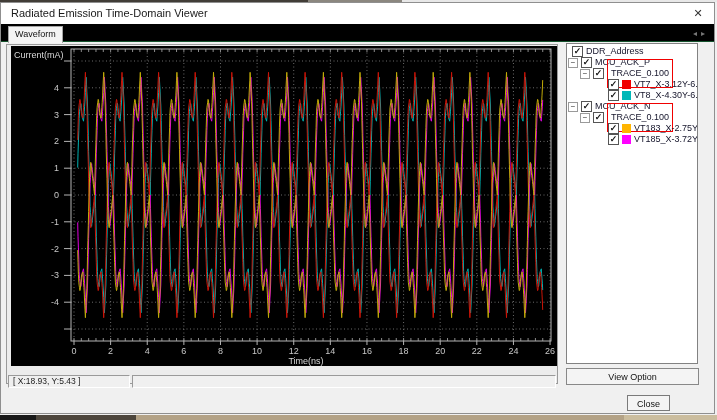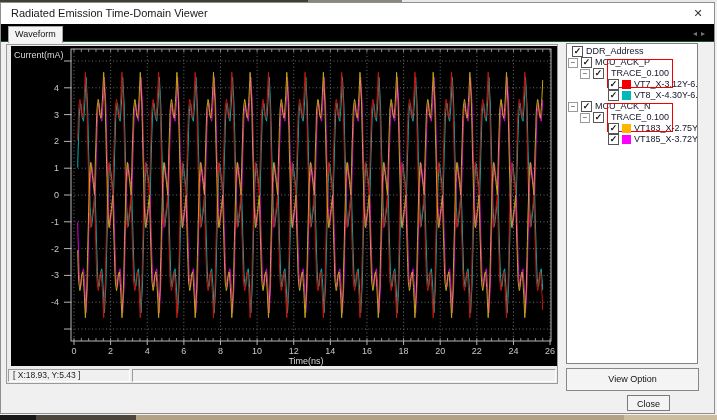--- a/index.html
+++ b/index.html
@@ -17,40 +17,40 @@
   .tabstrip{position:absolute;left:0;top:21px;right:0;height:18px;background:#000000;border-bottom:1px solid #14532d;box-sizing:border-box;padding-left:40px;}
   .tab{position:absolute;left:7px;top:2px;height:16px;padding:0 6px;background:#f4f4f4;
        border:1px solid #a5a5a5;border-bottom:none;font-size:9px;line-height:15px;color:#111;z-index:2;}
   .tab-scrollers{position:absolute;right:5px;top:5px;font-size:8px;color:#777;letter-spacing:4px;}
   .content{position:absolute;left:0;top:39px;right:0;bottom:0;background:#f0f0f0;}
 
   
   .chart-panel{position:absolute;left:5px;top:2px;width:552px;height:340px;background:#ececec;
                border:1px solid #9a9a9a;box-sizing:border-box;}
   .canvas{position:absolute;left:4px;top:1px;width:546px;height:320px;background:#000;}
-  .statusbar{position:absolute;left:1px;top:324px;height:24px;right:1px;display:flex;gap:2px;}
+  .statusbar{position:absolute;left:1px;top:324px;height:24px;right:1px;display:flex;gap:2px;align-items:center;}
   .status-seg{height:11px;border:1px solid;border-color:#9a9a9a #fff #fff #9a9a9a;background:#f0f0f0;
               font-size:8.5px;line-height:11px;color:#222;padding:0 4px;box-sizing:content-box;white-space:nowrap;overflow:hidden;}
   svg text{font-family:"Liberation Sans",sans-serif;}
 
   
   .tree-panel{position:absolute;left:565px;top:1px;width:132px;height:321px;background:#fff;
               border:1px solid #828282;box-sizing:border-box;overflow:hidden;padding-top:2px;}
   .tree-row{height:11px;line-height:11px;white-space:nowrap;display:flex;align-items:center;}
   .expander{display:inline-block;width:8px;height:8px;border:1px solid #9a9a9a;background:#fff;
             font-size:8px;line-height:7px;text-align:center;color:#333;box-sizing:content-box;flex:none;}
   .cb{display:inline-block;width:9px;height:9px;border:1px solid #555;background:#fff;margin:0 3px 0 3px;
       font-size:9px;line-height:8px;text-align:center;color:#111;font-weight:700;flex:none;}
   .swatch{display:inline-block;width:9px;height:9px;margin-right:3px;flex:none;}
   .tlabel{font-size:9px;font-weight:400;color:#14142a;}
   .tlabel.sel{border:1px solid #f00000;padding:8px 3px;}
 
   .btn{position:absolute;background:#f4f4f4;border:1px solid #7a7a7a;font-size:9px;color:#111;
        text-align:center;box-sizing:border-box;cursor:pointer;}
-  #btn-view-option{left:565px;top:326px;width:133px;height:23px;line-height:15px;border-color:#888;}
+  #btn-view-option{left:565px;top:326px;width:133px;height:17px;line-height:15px;border-color:#888;}
   #btn-close{left:626px;top:353px;width:43px;height:16px;line-height:14px;}
 </style>
 </head>
 <body>
 
 <div class="desktop-strip" id="desk-top"></div>
 
 <div class="window">
   <div class="titlebar">
     <span class="title-text">Radiated Emission Time-Domain Viewer</span>

